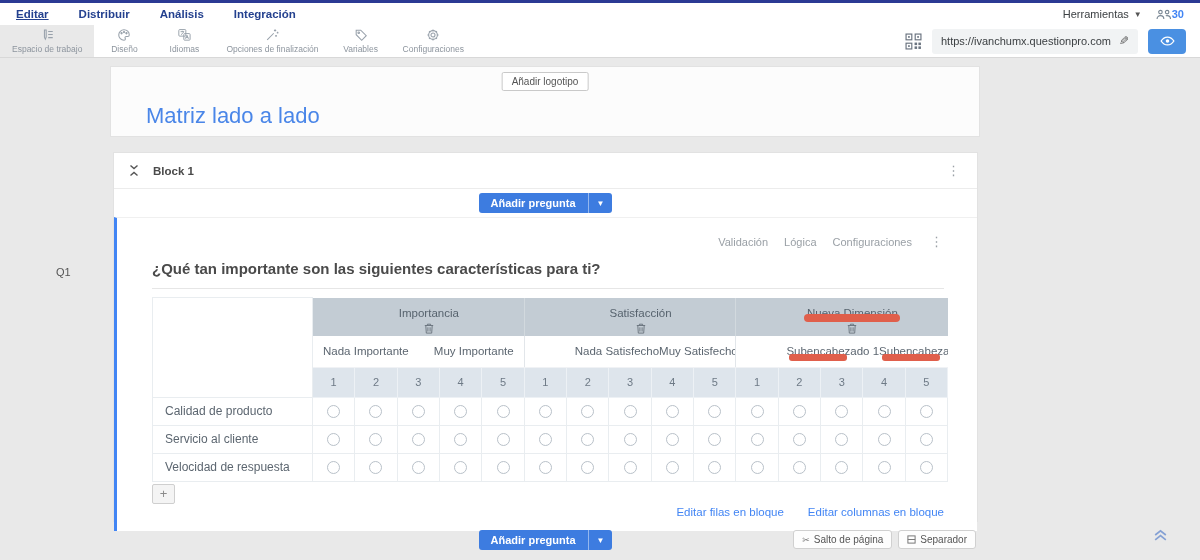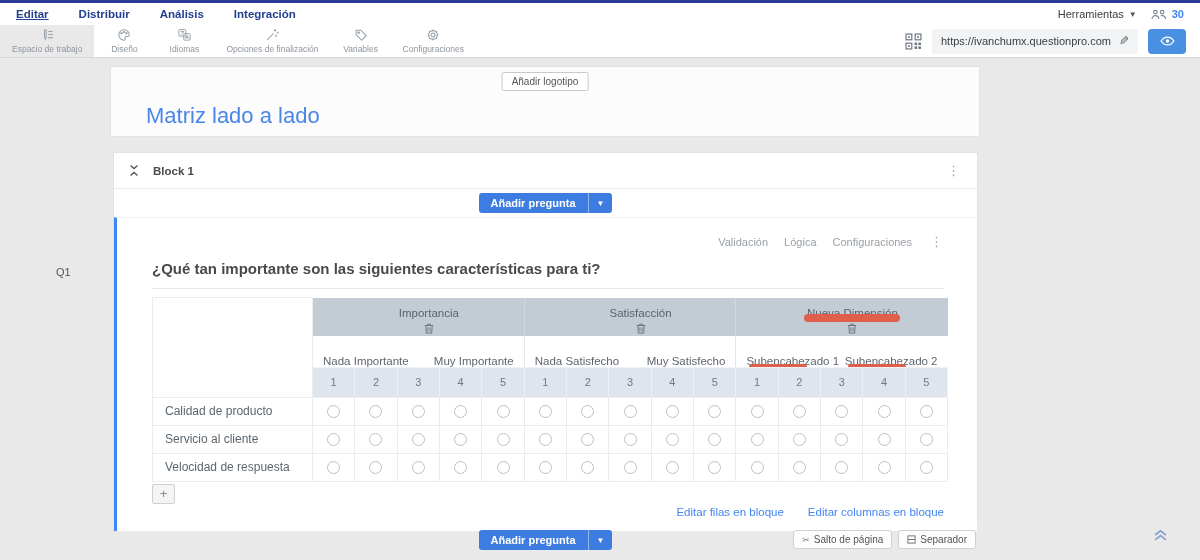--- a/index.html
+++ b/index.html
@@ -8,21 +8,21 @@
 
   
   .topnav { position:absolute; top:0; left:0; width:1200px; height:25px; background:#fff;
             border-top:3px solid #2b3a94; display:flex; align-items:center; padding:0 16px; }
   .nav-links { display:flex; gap:30px; }
   .nav-link { font-size:11.5px; font-weight:bold; color:#24418f; text-decoration:none; cursor:pointer; }
   .nav-link.active { text-decoration:underline; }
   .nav-right { margin-left:auto; display:flex; align-items:center; gap:14px; }
   .tools-dd { font-size:11px; color:#3c4043; display:flex; align-items:center; gap:5px; cursor:pointer; }
   .tools-dd .caret { font-size:8px; color:#555; }
-  .resp-count { display:flex; align-items:center; gap:5px; }
+  .resp-count { display:flex; align-items:center; }
   .resp-count svg { display:block; }
   .resp-num { font-size:11px; color:#4285f4; font-weight:bold; }
 
   
   .toolbar { position:absolute; top:25px; left:0; width:1200px; height:33px; background:#fff;
              border-bottom:1px solid #d8d8d8; display:flex; align-items:stretch; }
   .tab { display:flex; flex-direction:column; align-items:center; justify-content:center;
          padding:2px 12px 3px; cursor:pointer; min-width:60px; }
   .tab.active { background:#e9e9e9; }
   .tab .tico { height:14px; display:flex; align-items:center; }
@@ -76,22 +76,22 @@
   .corner { background:#fff; border:1px solid #e9edf0; }
   .grp { background:#c3ccd4; height:38px; padding:0; vertical-align:top; }
   .grp + .grp { border-left:1px solid #d2d9de; }
   .grp-inner { position:relative; text-align:center; padding-top:5px; height:100%;margin-left:21px; }
   .grp-label { font-size:11.5px; color:#57636e; }
   .trash { display:block; margin:2px auto 0; width:10px; height:11px; cursor:pointer;
            position:relative; z-index:1; }
   .marker-group { position:absolute; left:50%; transform:translateX(-50%); top:16px;
                   width:96px; height:8px; background:#e05f4b; border-radius:4px; z-index:2; }
   .sub { height:31px; border-bottom:1px solid #f0f2f5; }
-  .sub + .sub { border-left:1px solid #e2e6ea; }
-  .sub-inner { display:flex; justify-content:space-between; padding:0 10px; align-items:flex-end;
+  .sub + .sub { border-left:1px solid #e2e6ea;padding-left:40px; }
+  .sub-inner { display:flex; justify-content:space-between; padding:0 10px; align-items:center;
                height:31px; font-size:11.5px; color:#5c6670; }
   .sub-l, .sub-r { position:relative; white-space:nowrap; }
   .marker-sub { position:absolute; bottom:-4px; left:3px; width:58px; height:7px;
                 background:#e05f4b; border-radius:3px; }
   .num { height:30px; background:#dee5ec; border:1px solid #edf1f5; text-align:center;
          font-size:11px; color:#6e7a86; }
   .rowlab { height:28px; border:1px solid #e9edf0; font-size:12px; color:#5c6670;
             padding-left:12px; background:#fff;margin-left:20px; }
   .cell { height:28px; border:1px solid #e9edf0; text-align:center; background:#fff; }
   .radio { display:inline-block; width:13px; height:13px; border:1px solid #b9c1c9;

